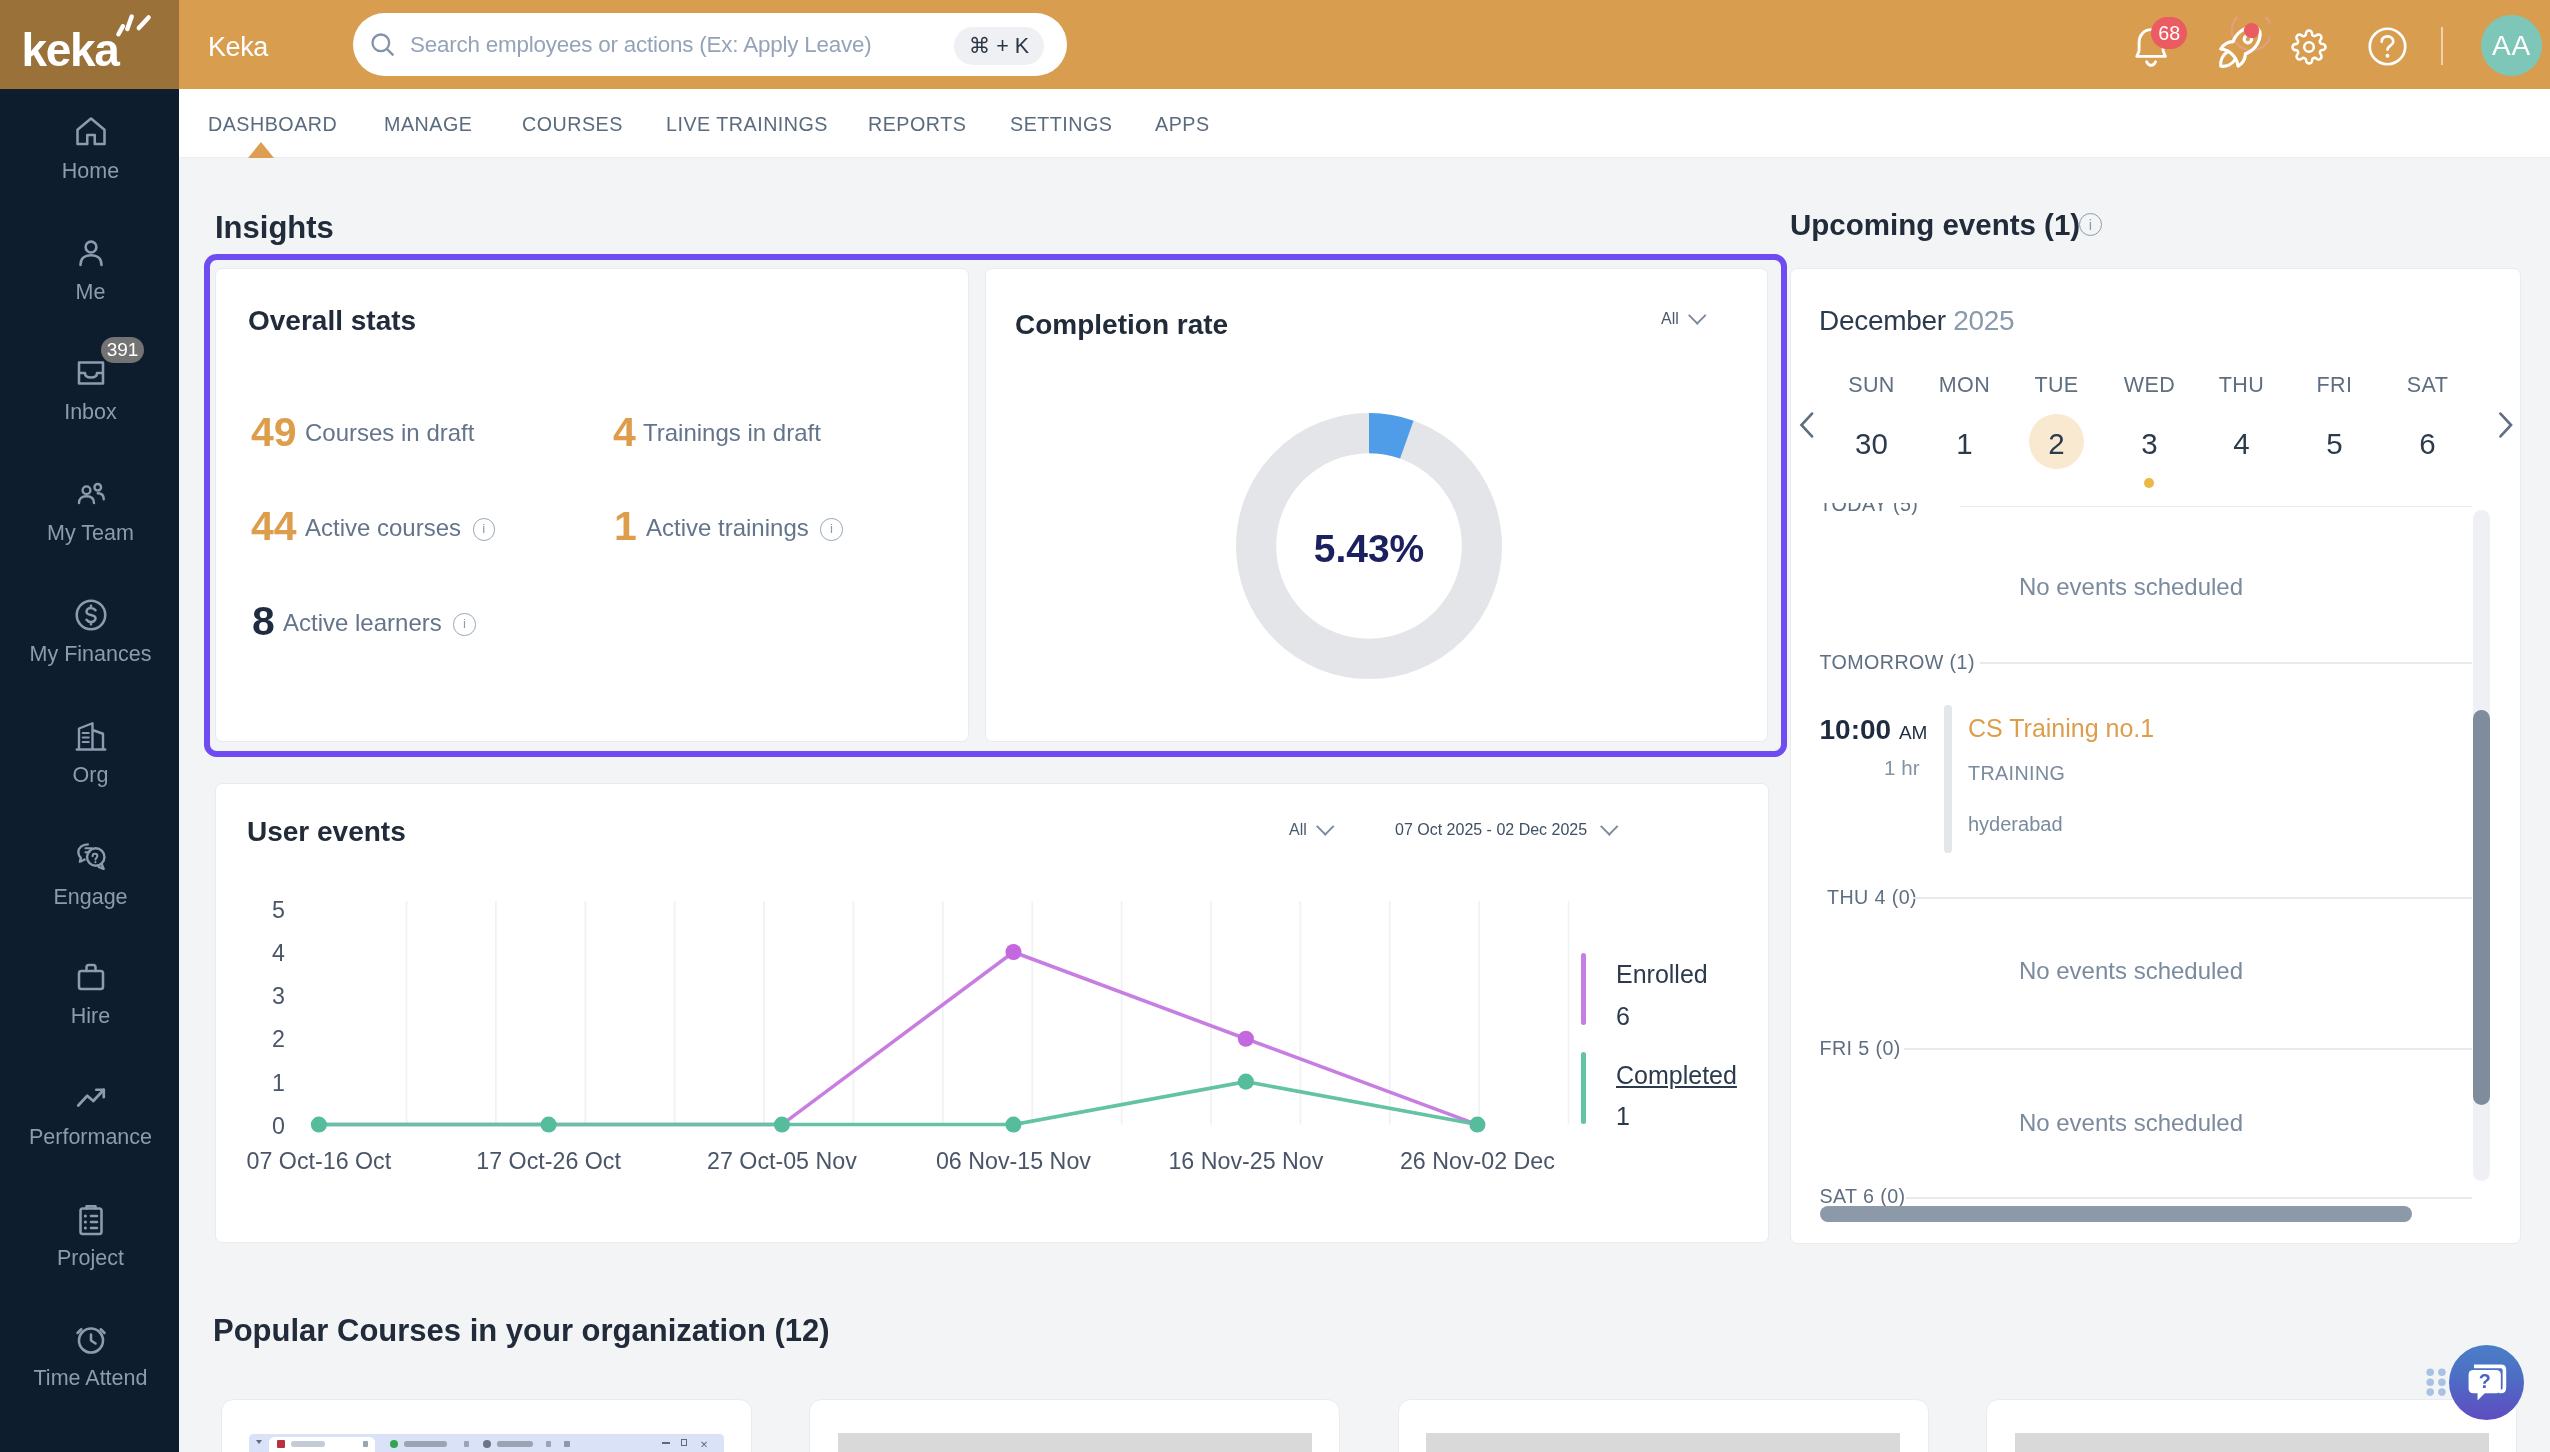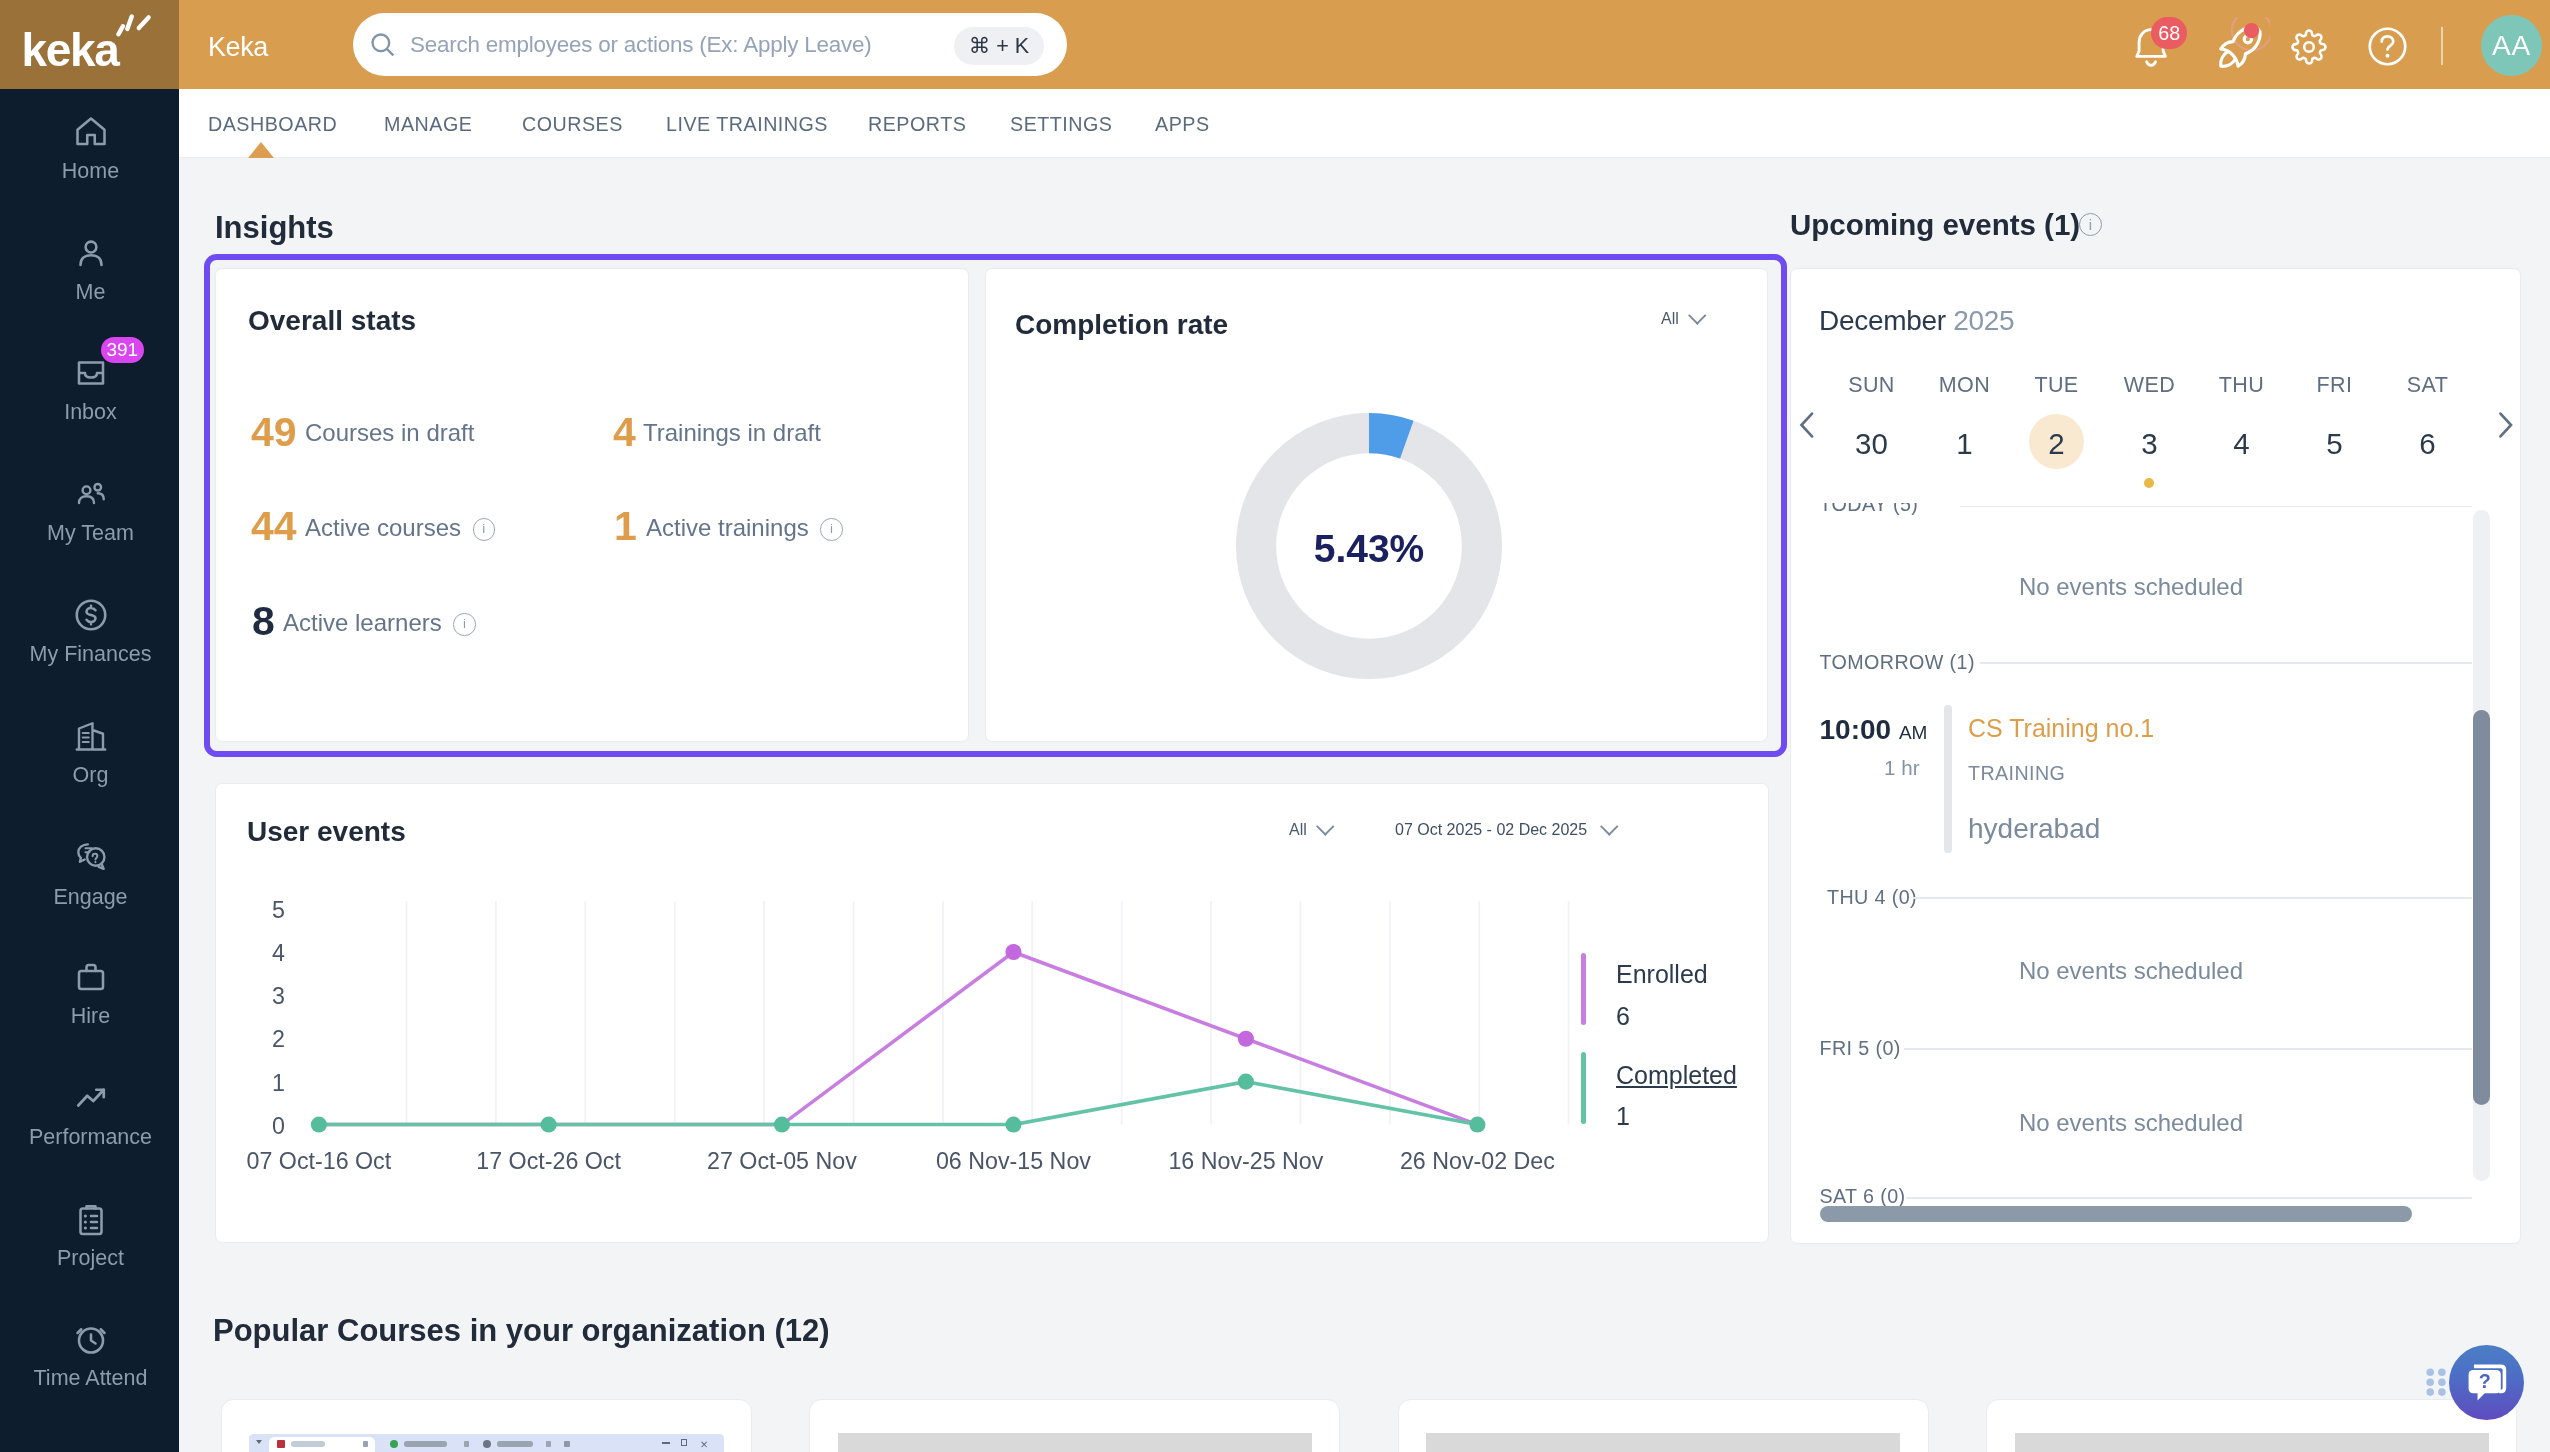--- a/index.html
+++ b/index.html
@@ -12,21 +12,21 @@
 #brand { position:absolute; left:208px; top:32px; color:#fff; font-size:27px; letter-spacing:-0.4px; }
 #search { position:absolute; left:353px; top:12.5px; width:714px; height:63px; background:#fff; border-radius:32px; }
 #search .ph { position:absolute; left:57px; top:19px; font-size:22.4px; letter-spacing:-0.2px; color:#94a3b8; }
 #cmdk { position:absolute; right:23px; top:14.3px; height:38px; padding:0 15px; background:#eef0f3; border-radius:19px; font-size:21.5px; color:#2c3646; line-height:38px; }
 #avatar { position:absolute; left:2481px; top:15px; width:61px; height:61px; border-radius:50%; background:#7ec7b8; color:#fff; font-size:28px; text-align:center; line-height:61px; letter-spacing:0.9px; }
 #hdivider { position:absolute; left:2441px; top:27px; width:1.8px; height:38px; background:rgba(255,255,255,.55); }
 
 #sidebar { position:absolute; left:0; top:89px; width:179px; height:1363px; background:#0d1d2e; }
 .sitem { position:absolute; left:0; width:181px; text-align:center; color:#8b9cae; font-size:21.5px; }
 .sitem svg { display:block; margin:0 auto 9px auto; }
-.sbadge { position:absolute; left:101px; top:-18px; min-width:43px; height:26px; background:#d946ef; border-radius:13.4px; color:#fff; font-size:19px; line-height:26px; text-align:left; padding:0 5.4px; }
+.sbadge { position:absolute; left:101px; top:-18px; min-width:43px; height:26px; background:#737373; border-radius:13.4px; color:#fff; font-size:19px; line-height:26px; text-align:center; padding:0 5.4px; }
 
 #tabs { position:absolute; left:179px; top:89px; width:2371px; height:69px; background:#fff; border-bottom:0.9px solid #ebedf0; }
 .tab { position:absolute; top:113px; font-size:19.7px; color:#5b6b7e; letter-spacing:0.5px; }
 #tabtri { position:absolute; left:248px; top:142px; width:0; height:0; border-left:13.4px solid transparent; border-right:13.4px solid transparent; border-bottom:16px solid #dd9e51; }
 .h1 { position:absolute; color:#212b3a; font-weight:700; }
 .card { position:absolute; background:#fff; border:0.9px solid #e9ebee; border-radius:7.2px; }
 #purplebox { position:absolute; left:204px; top:254px; width:1583px; height:503px; border:6.3px solid #6f4bf2; border-radius:12.5px; }
 .statnum { position:absolute; color:#dd9d4b; font-weight:700; font-size:41px; }
 .statlbl { position:absolute; color:#64748b; font-size:24px; }
 .icirc { display:inline-block; width:22.4px; height:22.4px; border:1.8px solid #9aa8b8; border-radius:50%; color:#8b9cae; font-size:13.4px; text-align:center; line-height:19px; vertical-align:middle; margin-left:11.6px; }
@@ -321,21 +321,21 @@
   <div class="evcap" style="left:29.5px;top:-9.8px;">TODAY (5)</div>
   <div class="evline" style="left:170px;top:2.7px;width:512px;"></div>
   <div class="noev" style="top:70px;left:0;width:682px;">No events scheduled</div>
   <div class="evcap" style="left:29.5px;top:148px;">TOMORROW (1)</div>
   <div class="evline" style="left:190px;top:159px;width:492px;"></div>
   <div class="abs" style="left:29.5px;top:211px;font-size:28px;font-weight:700;color:#1f2c3f;">10:00 <span style="font-size:19px;font-weight:400;">AM</span></div>
   <div class="abs" style="left:94px;top:253px;font-size:20.6px;color:#8494a5;">1 hr</div>
   <div class="abs" style="left:154px;top:202px;width:8px;height:148px;background:#e4e7ea;border-radius:3.6px;"></div>
   <div class="abs" style="left:178px;top:211px;font-size:25px;color:#dd9d4b;">CS Training no.1</div>
   <div class="abs" style="left:178px;top:259px;font-size:19.7px;color:#7b8a9d;letter-spacing:0.4px;">TRAINING</div>
-  <div class="abs" style="left:178px;top:310px;font-size:28px;color:#7b8a9d;">hyderabad</div>
+  <div class="abs" style="left:178px;top:310px;font-size:20px;color:#7b8a9d;">hyderabad</div>
   <div class="evcap" style="left:29px;top:383px;margin-left:8px;">THU 4 (0)</div>
   <div class="evline" style="left:123px;top:394px;width:559px;"></div>
   <div class="noev" style="top:454px;left:0;width:682px;">No events scheduled</div>
   <div class="evcap" style="left:29.5px;top:534px;">FRI 5 (0)</div>
   <div class="evline" style="left:114px;top:545px;width:568px;"></div>
   <div class="noev" style="top:606px;left:0;width:682px;">No events scheduled</div>
   <div class="evcap" style="left:29.5px;top:682px;">SAT 6 (0)</div>
   <div class="evline" style="left:116px;top:694px;width:566px;"></div>
 </div>
 <div class="abs" style="left:2473px;top:510px;width:17px;height:671px;background:#eef0f3;border-radius:9px;"></div>

